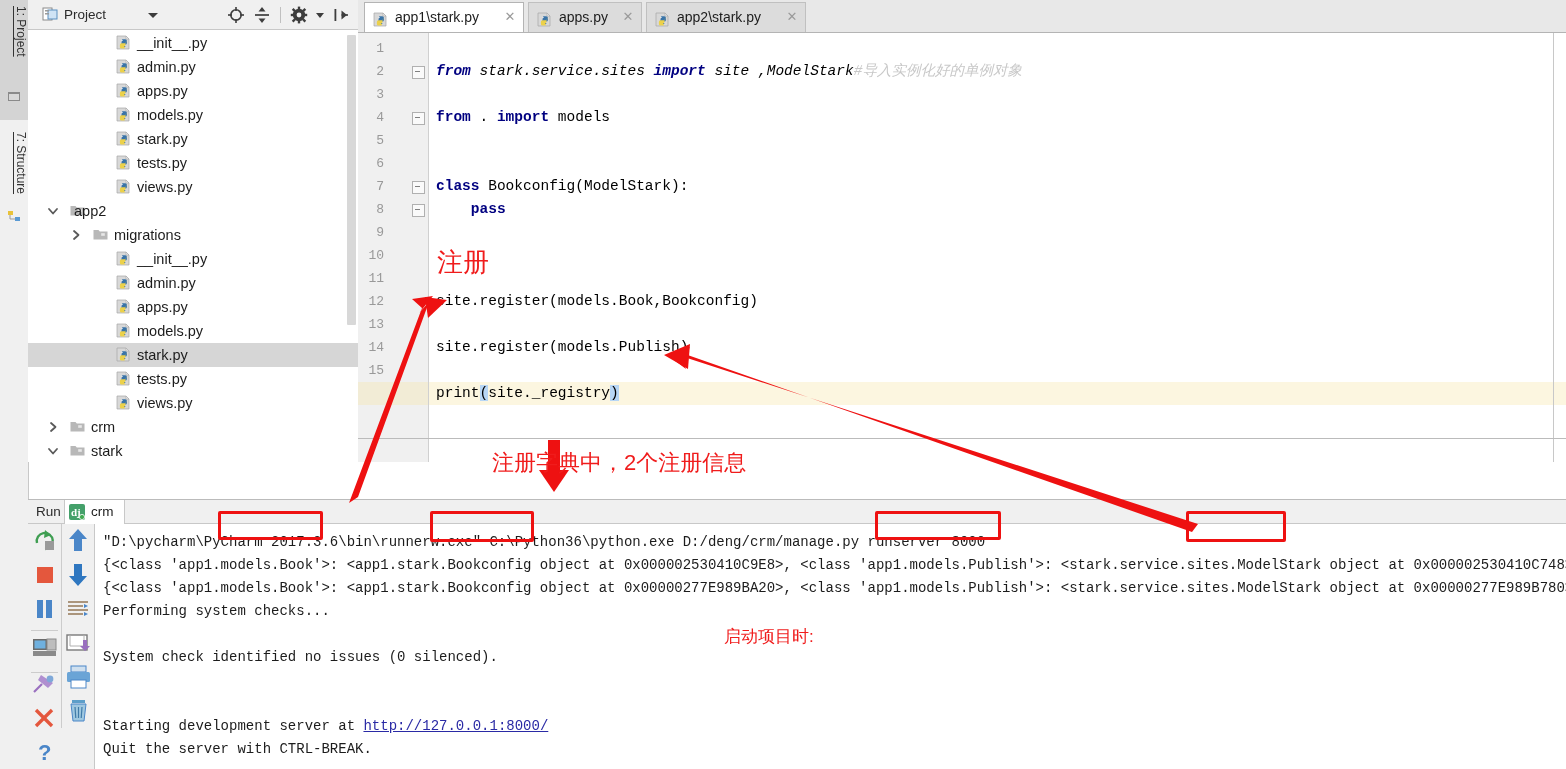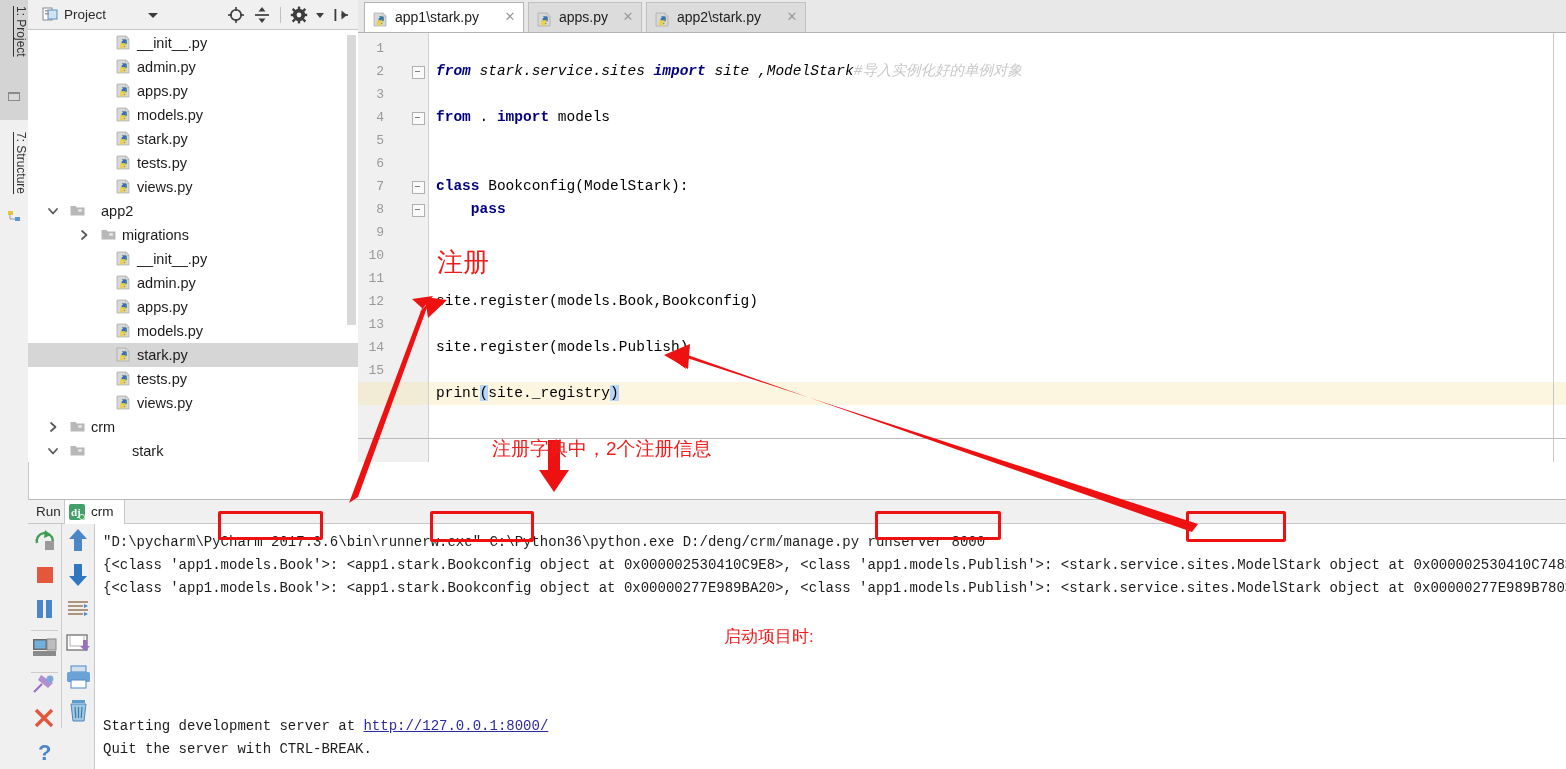--- a/index.html
+++ b/index.html
@@ -332,23 +332,23 @@
           <span class="tl" style="left: 109px;">views.py</span>
         </div>
         <div class="trow" style="top: 168px; position: absolute; left: 0px; right: 0px;">
           <span class="tw" style="left: 18px;"><svg viewBox="0 0 14 24">
               <path d="M3 10 L7 14.5 L11 10" fill="none" stroke="#5a5a5a" stroke-width="1.8" stroke-linecap="round" stroke-linejoin="round"></path>
             </svg></span>
           <span class="ti" style="left: 41px;"><svg viewBox="0 0 17 17">
               <path d="M1.5 4 L6.5 4 L7.8 5.6 L15.5 5.6 L15.5 13.5 L1.5 13.5 Z" fill="#b8b8b8"></path>
               <rect x="9.2" y="7.2" width="3.6" height="2.6" fill="#e8e8e8"></rect>
             </svg></span>
-          <span class="tl" style="left: 73px;">app2</span>
-        </div>
-        <div class="trow" style="top: 192px; position: absolute; left: 8px; right: 0px;">
+          <span class="tl" style="left: 46px;">app2</span>
+        </div>
+        <div class="trow" style="top: 192px; position: absolute; left: 0px; right: 0px;">
           <span class="tw" style="left: 41px;"><svg viewBox="0 0 14 24">
               <path d="M5 8 L9.5 12 L5 16" fill="none" stroke="#5a5a5a" stroke-width="1.8" stroke-linecap="round" stroke-linejoin="round"></path>
             </svg></span>
           <span class="ti" style="left: 64px;"><svg viewBox="0 0 17 17">
               <path d="M1.5 4 L6.5 4 L7.8 5.6 L15.5 5.6 L15.5 13.5 L1.5 13.5 Z" fill="#b8b8b8"></path>
               <rect x="9.2" y="7.2" width="3.6" height="2.6" fill="#e8e8e8"></rect>
             </svg></span>
           <span class="tl" style="left: 86px;">migrations</span>
         </div>
         <div class="trow" style="top: 216px; position: absolute; left: 0px; right: 0px;">
@@ -439,21 +439,21 @@
           <span class="tl" style="left: 63px;">crm</span>
         </div>
         <div class="trow" style="top: 408px; position: absolute; left: 0px; right: 0px;">
           <span class="tw" style="left: 18px;"><svg viewBox="0 0 14 24">
               <path d="M3 10 L7 14.5 L11 10" fill="none" stroke="#5a5a5a" stroke-width="1.8" stroke-linecap="round" stroke-linejoin="round"></path>
             </svg></span>
           <span class="ti" style="left: 41px;"><svg viewBox="0 0 17 17">
               <path d="M1.5 4 L6.5 4 L7.8 5.6 L15.5 5.6 L15.5 13.5 L1.5 13.5 Z" fill="#b8b8b8"></path>
               <rect x="9.2" y="7.2" width="3.6" height="2.6" fill="#e8e8e8"></rect>
             </svg></span>
-          <span class="tl" style="left: 63px; margin-left: 41px;">stark</span>
+          <span class="tl" style="left: 63px;">stark</span>
         </div>
       </div>
     <div class="projscroll"></div>
   </div>
 
   <div class="tabsbar" id="tabsbar">
       <div class="etab active" style="left: 6px; width: 160px;"><span class="py"><svg viewBox="0 0 17 17">
             <path d="M2 2 L11 2 L14 5 L14 15 L2 15 Z" fill="#d8d8d8" stroke="#a8a8a8" stroke-width="0.7"></path>
             <path d="M11 2 L14 5 L11 5 Z" fill="#f0f0f0" stroke="#a8a8a8" stroke-width="0.6"></path>
             <path d="M7.2 5.2 h3.1 a1.6 1.6 0 0 1 1.6 1.6 v2.1 a1.6 1.6 0 0 1 -1.6 1.6 h-3.1 a1.6 1.6 0 0 0 -1.6 1.6 v1.2" fill="#3a74a8"></path>
@@ -629,21 +629,23 @@
             </g>
           </svg>
         </div>
       </div>
     </div>
 
     <div class="console" id="console">
         <div class="crow" style="top: 7px;"><span>"D:\pycharm\PyCharm 2017.3.6\bin\runnerw.exe" C:\Python36\python.exe D:/deng/crm/manage.py runserver 8000</span></div>
         <div class="crow" style="top: 30px;"><span>{&lt;class 'app1.models.Book'&gt;: &lt;app1.stark.Bookconfig object at 0x000002530410C9E8&gt;, &lt;class 'app1.models.Publish'&gt;: &lt;stark.service.sites.ModelStark object at 0x000002530410C748&gt;}</span></div>
         <div class="crow" style="top: 53px;"><span>{&lt;class 'app1.models.Book'&gt;: &lt;app1.stark.Bookconfig object at 0x00000277E989BA20&gt;, &lt;class 'app1.models.Publish'&gt;: &lt;stark.service.sites.ModelStark object at 0x00000277E989B780&gt;}</span></div>
+        <div class="crow" style="top: 76px;"><span>Performing system checks...</span></div>
         <div class="crow" style="top: 99px;"><span></span></div>
+        <div class="crow" style="top: 122px;"><span>System check identified no issues (0 silenced).</span></div>
         <div class="crow" style="top: 191px;"><span>Starting development server at </span><span class="link">http://127.0.0.1:8000/</span></div>
         <div class="crow" style="top: 214px;"><span>Quit the server with CTRL-BREAK.</span></div>
       </div>
   </div>
 
   <div class="rbox" style="left:218px;top:511px;width:105px;height:29px;"></div>
   <div class="rbox" style="left:430px;top:511px;width:104px;height:31px;"></div>
   <div class="rbox" style="left:875px;top:511px;width:126px;height:29px;"></div>
   <div class="rbox" style="left:1186px;top:511px;width:100px;height:31px;"></div>
 
@@ -659,16 +661,16 @@
       <polygon points="664,355 690,344 688,369"></polygon>
     </g>
 
     <g fill="#ee1111">
       <rect x="548" y="440" width="12" height="34"></rect>
       <polygon points="539,470 569,470 554,492"></polygon>
     </g>
   </svg>
 
   <div class="anno" style="left:437px;top:245px;font-size:26px;">注册</div>
-  <div class="anno" style="left:492px;top:436px;font-size:19px;">注册字典中，2个注册信息</div>
+  <div class="anno" style="left:492px;top:448px;font-size:22px;">注册字典中，2个注册信息</div>
   <div class="anno" style="left:724px;top:625px;font-size:17px;">启动项目时:</div>
 
 </div>
 
 </body></html>

